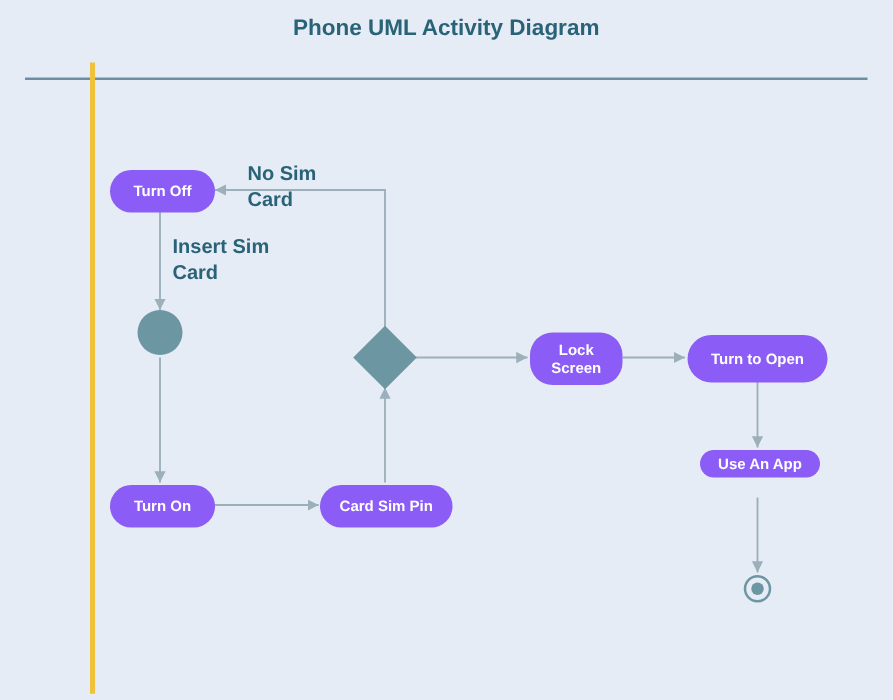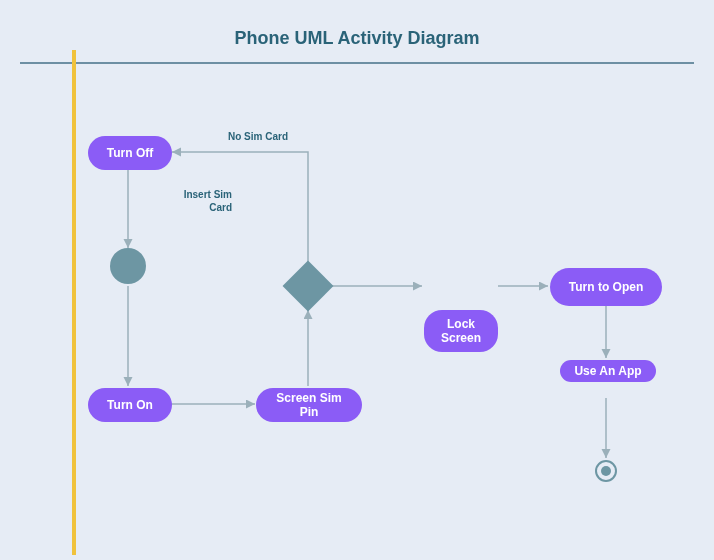--- a/index.html
+++ b/index.html
@@ -6,21 +6,21 @@
   body {
     background: #e6ecf5;
     font-family: Arial, Helvetica, sans-serif;
     width: 714px;
     height: 560px;
     position: relative;
     overflow: hidden;
   }
   .title {
     position: absolute;
-    top: 28px;
+    top: 12px;
     left: 50%;
     transform: translateX(-50%);
     color: #2a6378;
     font-size: 18px;
     font-weight: bold;
   }
   .hr {
     position: absolute;
     top: 62px;
     left: 20px;
@@ -72,23 +72,23 @@
   }
   .final-inner {
     width: 10px;
     height: 10px;
     background: #6d96a3;
     border-radius: 50%;
   }
   .label {
     position: absolute;
     color: #2a6378;
-    font-size: 10px;
+    font-size: 16px;
     font-weight: bold;
-    text-align: right;
+    text-align: left;
     line-height: 1.3;
   }
   .arrow-stroke { stroke: #9bb0ba; stroke-width: 1.5; fill: none; }
   .arrow-head { fill: #9bb0ba; }
   svg.connector { position: absolute; top: 0; left: 0; width: 714px; height: 560px; pointer-events: none; }
 </style>
 </head>
 <body>
 
 <div class="title">Phone UML Activity Diagram</div>
@@ -116,33 +116,33 @@
 
   <line x1="498" y1="286" x2="548" y2="286" class="arrow-stroke" marker-end="url(#ah)"></line>
 
   <line x1="606" y1="305" x2="606" y2="358" class="arrow-stroke" marker-end="url(#ah)"></line>
 
   <line x1="606" y1="398" x2="606" y2="458" class="arrow-stroke" marker-end="url(#ah)"></line>
 </svg>
 
 <div class="node" style="left:88px; top:136px; width:84px; height:34px;">Turn Off</div>
 
-<div class="label" style="left:148px; top:188px; width:84px;">Insert Sim<br>Card</div>
+<div class="label" style="left:138px; top:188px; width:84px;">Insert Sim<br>Card</div>
 
 <div class="initial" style="left:110px; top:248px; width:36px; height:36px;"></div>
 
 <div class="node" style="left:88px; top:388px; width:84px; height:34px;">Turn On</div>
 
-<div class="node" style="left:256px; top:388px; width:106px; height:34px;">Screen Sim Pin</div>
+<div class="node" style="left:256px; top:388px; width:106px; height:34px;">Card Sim Pin</div>
 
 <div class="decision" style="left:290px; top:268px; width:36px; height:36px;"></div>
 
 <div class="label" style="left:198px; top:130px; width:90px;">No Sim Card</div>
 
-<div class="node" style="left:424px; top:266px; width:74px; height:42px;margin-top:44px;">Lock<br>Screen</div>
+<div class="node" style="left:424px; top:266px; width:74px; height:42px;">Lock<br>Screen</div>
 
 <div class="node" style="left:550px; top:268px; width:112px; height:38px; border-radius:20px;">Turn to Open</div>
 
 <div class="node" style="left:560px; top:360px; width:96px; height:22px; border-radius:20px;">Use An App</div>
 
 <div class="final-outer" style="left:595px; top:460px;">
   <div class="final-inner"></div>
 </div>
 
 </body></html>

